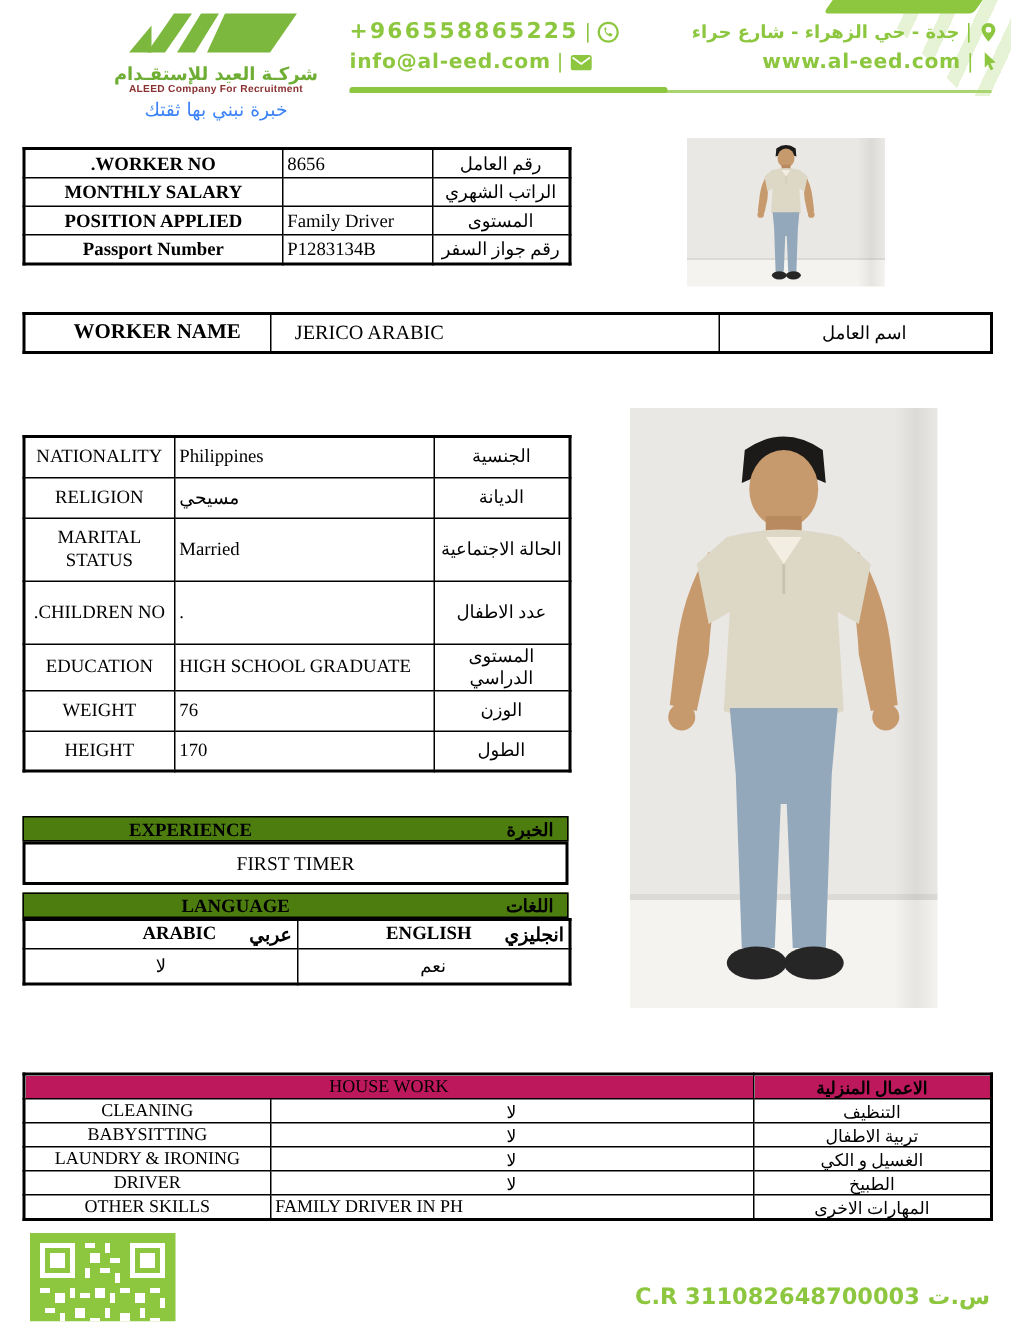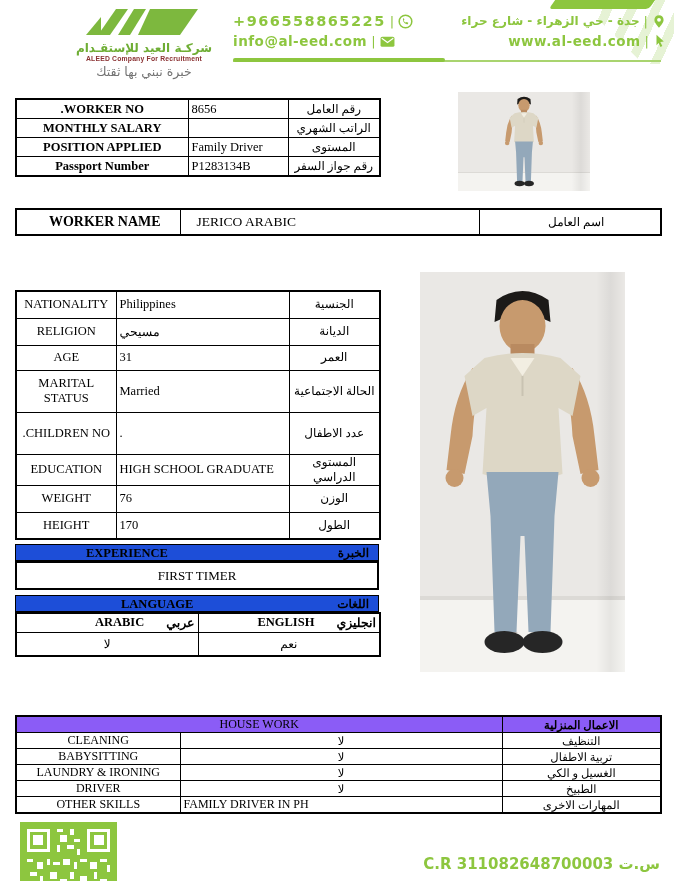--- a/index.html
+++ b/index.html
@@ -10,21 +10,21 @@
   .hdr-decor-stripes{position:absolute;right:0;top:0;width:140px;height:64px;
     background:repeating-linear-gradient(115deg,rgba(141,198,63,.22) 0 9px,rgba(255,255,255,0) 9px 22px);
     clip-path:polygon(32% 0,100% 0,100% 100%,78% 100%);}
   .hdr-tab{position:absolute;left:552px;top:0;width:100px;height:9px;background:#8dc63f;
     transform:skewX(-35deg);border-radius:0 0 3px 3px;}
   .logo-block{position:absolute;left:55px;top:4px;width:178px;text-align:center;}
   .logo-name-ar{font-family:"DejaVu Sans",sans-serif;font-weight:bold;color:#6fae35;
     font-size:12px;line-height:13px;direction:rtl;}
   .logo-name-en{font-family:"Liberation Sans",sans-serif;font-weight:bold;color:#8a3132;
     font-size:6.8px;line-height:8px;letter-spacing:.2px;}
-  .logo-tagline{font-family:"DejaVu Sans",sans-serif;color:#737373;font-size:12.5px;
+  .logo-tagline{font-family:"DejaVu Sans",sans-serif;color:#3b82f6;font-size:12.5px;
     line-height:15px;direction:rtl;margin-top:1px;}
   .contact-row{position:absolute;left:233px;width:433px;display:flex;
     justify-content:space-between;align-items:center;
     font-family:"DejaVu Sans",sans-serif;font-weight:bold;color:#8dc63f;}
   .contact-row.r1{top:13px;}
   .contact-row.r2{top:33px;}
   .c-item{display:flex;align-items:center;gap:4px;}
   .c-phone{font-size:14.5px;letter-spacing:1.5px;}
   .c-email{font-size:13.5px;letter-spacing:.5px;}
   .c-addr{font-size:12px;direction:rtl;}
@@ -49,23 +49,23 @@
   .t-workername .en{font-size:14px;}
   .t-workername .val{font-size:13.5px;}
   .t-details{left:15px;top:290px;width:364px;}
   .t-details .en{font-weight:normal;}
   .t-language{left:15px;top:612px;width:364px;}
   .t-housework{left:15px;top:715px;width:645px;}
   .t-housework td{height:14px;}
   .t-housework .en{font-weight:normal;font-size:12px;}
   .t-housework .val{font-size:12px;}
   .t-housework .ar{font-size:11.5px;}
-  .green-head{background:#8b5cf6;font-weight:bold;}
-
-  .bar{position:absolute;left:15px;width:364px;height:17px;background:#1d4ed8;
+  .green-head{background:#be185d;font-weight:bold;}
+
+  .bar{position:absolute;left:15px;width:364px;height:17px;background:#4d7c0f;
     border:1.5px solid #000;box-sizing:border-box;}
   .bar .bar-en{position:absolute;top:1px;font-weight:bold;font-size:12.5px;}
   .bar .bar-ar{position:absolute;top:1px;right:9px;font-weight:bold;font-size:12px;direction:rtl;margin-left:40px;}
   .bar-exp{top:544px;}
   .bar-exp .bar-en{left:70px;}
   .bar-lang{top:595px;}
   .bar-lang .bar-en{left:105px;}
   .box-value{position:absolute;left:15px;top:561px;width:364px;height:29px;
     border:2px solid #000;box-sizing:border-box;display:flex;align-items:center;
     justify-content:center;font-size:13px;}
@@ -224,25 +224,20 @@
     <tbody>
         <tr style="height:27px">
       <td class="en">NATIONALITY</td>
       <td class="val">Philippines</td>
       <td class="ar" dir="rtl">الجنسية</td>
     </tr>
     <tr style="height:27px">
       <td class="en">RELIGION</td>
       <td class="val" dir="rtl">مسيحي</td>
       <td class="ar" dir="rtl">الديانة</td>
-    </tr>
-    <tr style="height:25px">
-      <td class="en">AGE</td>
-      <td class="val">31</td>
-      <td class="ar" dir="rtl">العمر</td>
     </tr>
     <tr style="height:42px">
       <td class="en">MARITAL STATUS</td>
       <td class="val">Married</td>
       <td class="ar" dir="rtl">الحالة الاجتماعية</td>
     </tr>
     <tr style="height:42px">
       <td class="en">.CHILDREN NO</td>
       <td class="val">.</td>
       <td class="ar" dir="rtl">عدد الاطفال</td>

